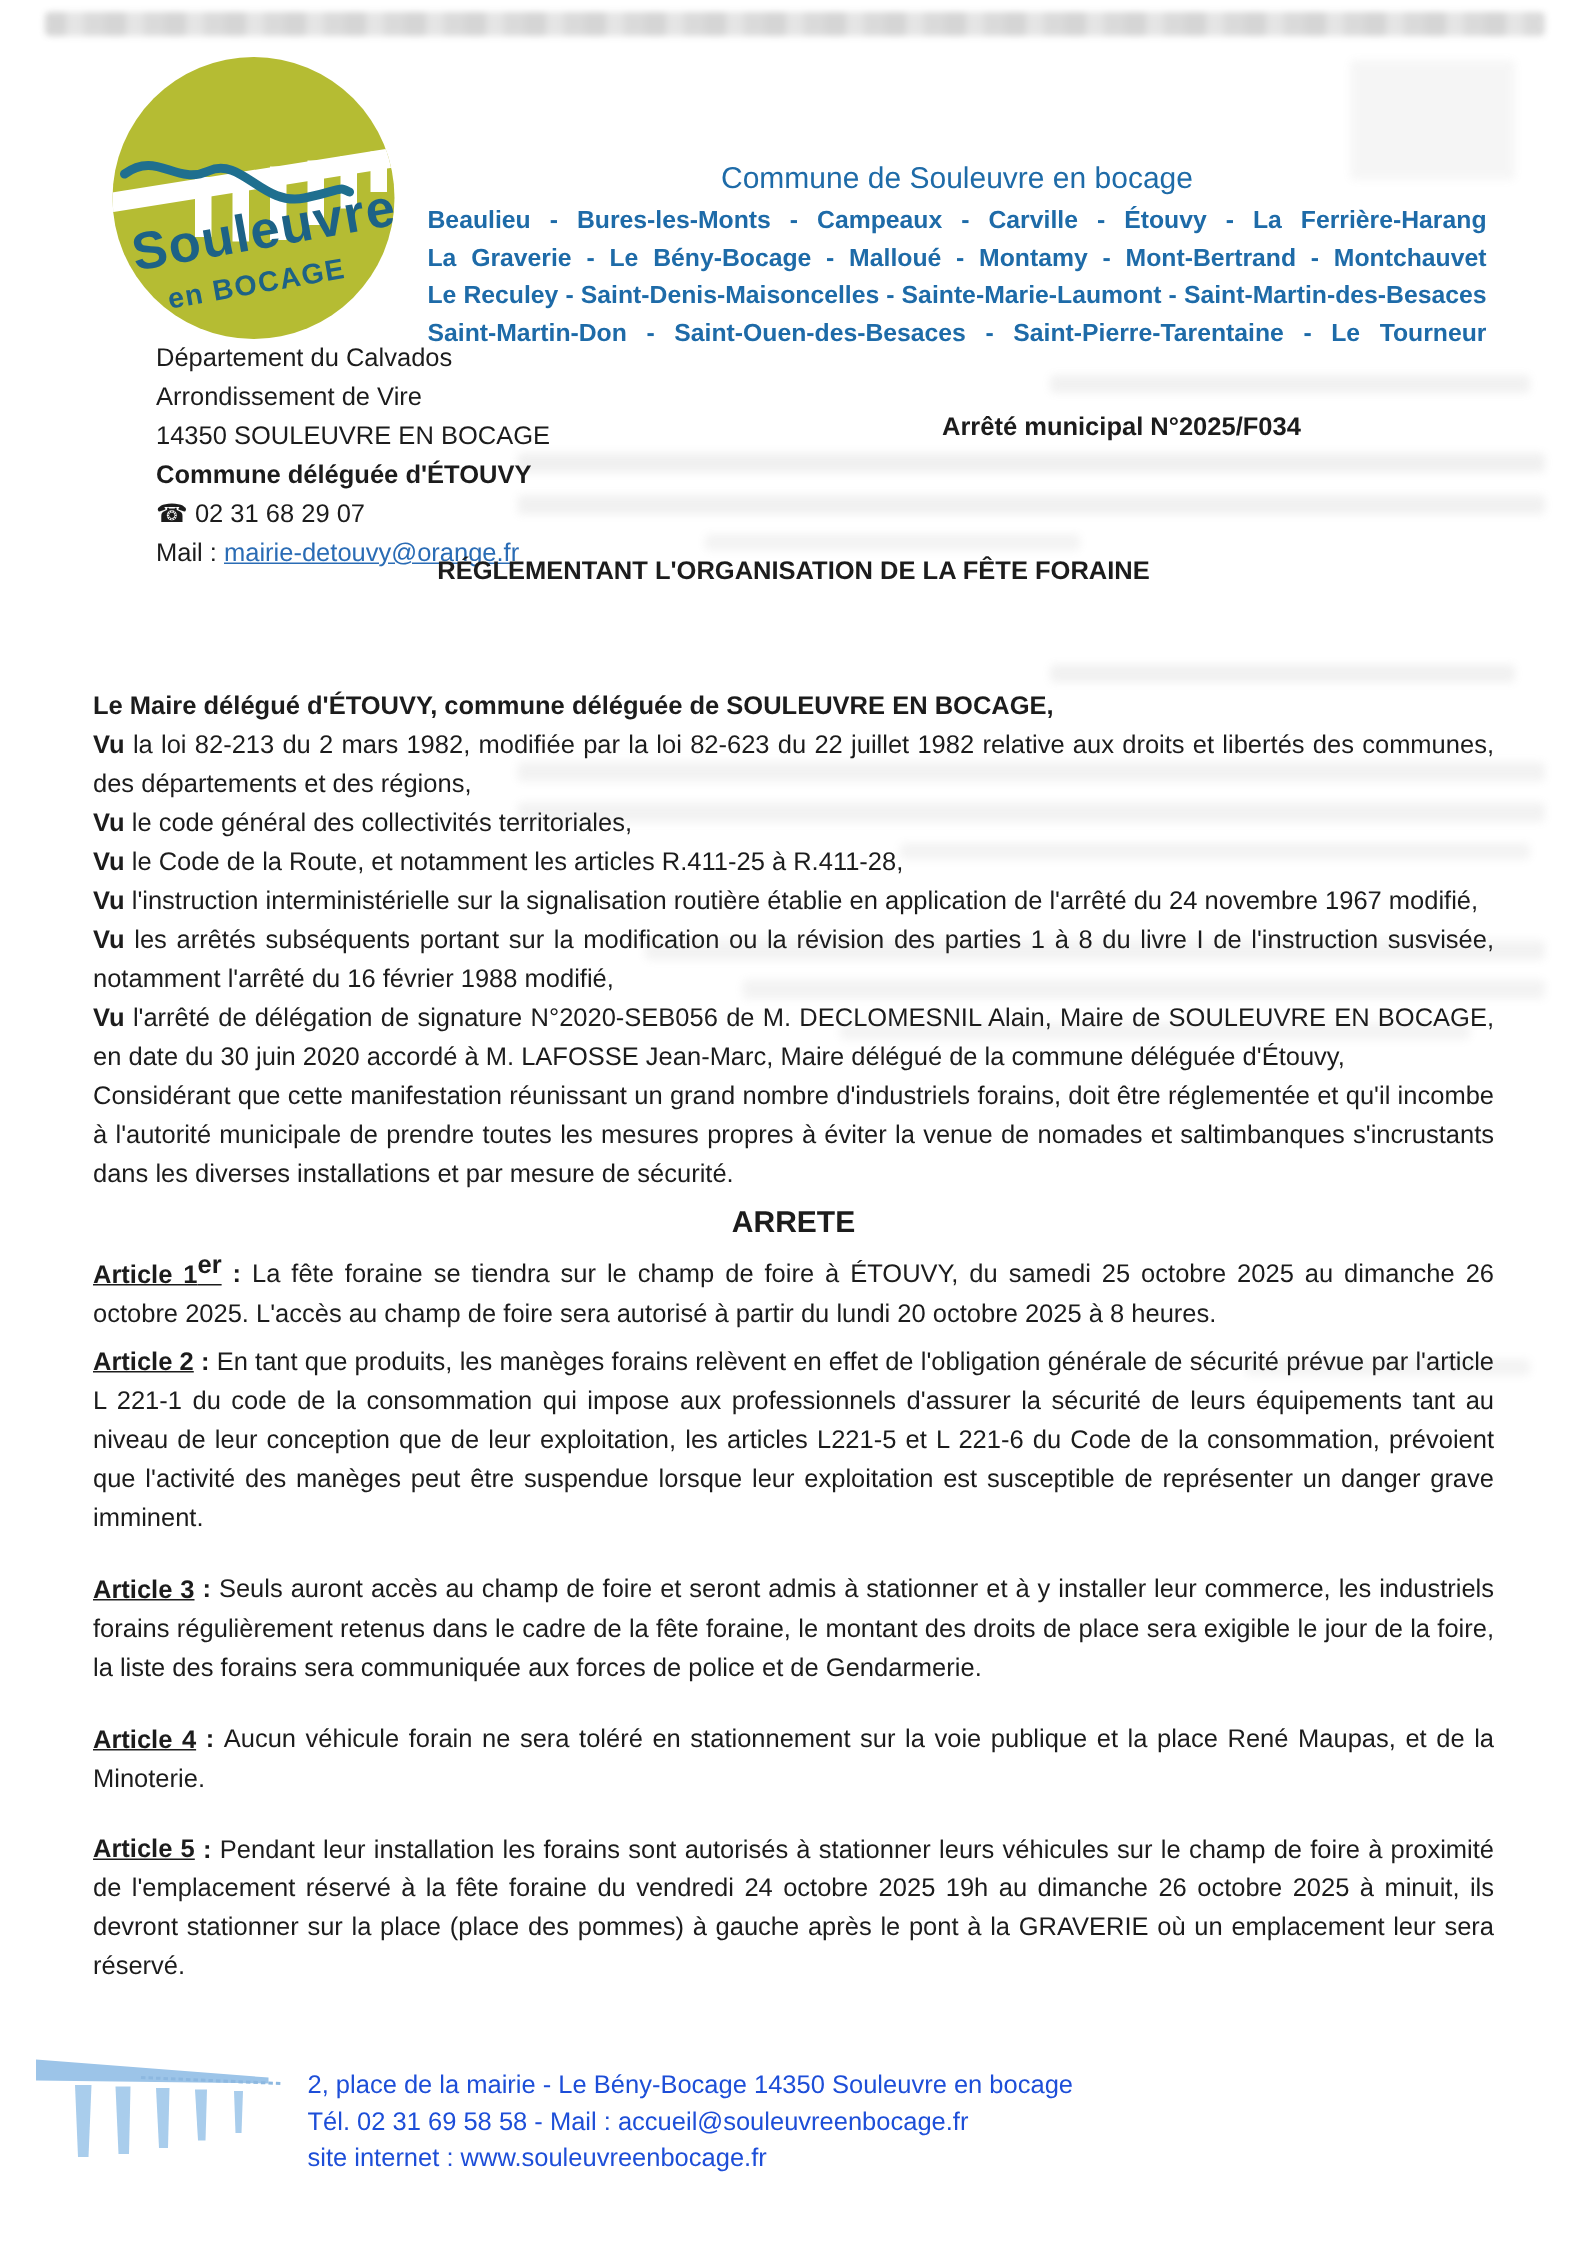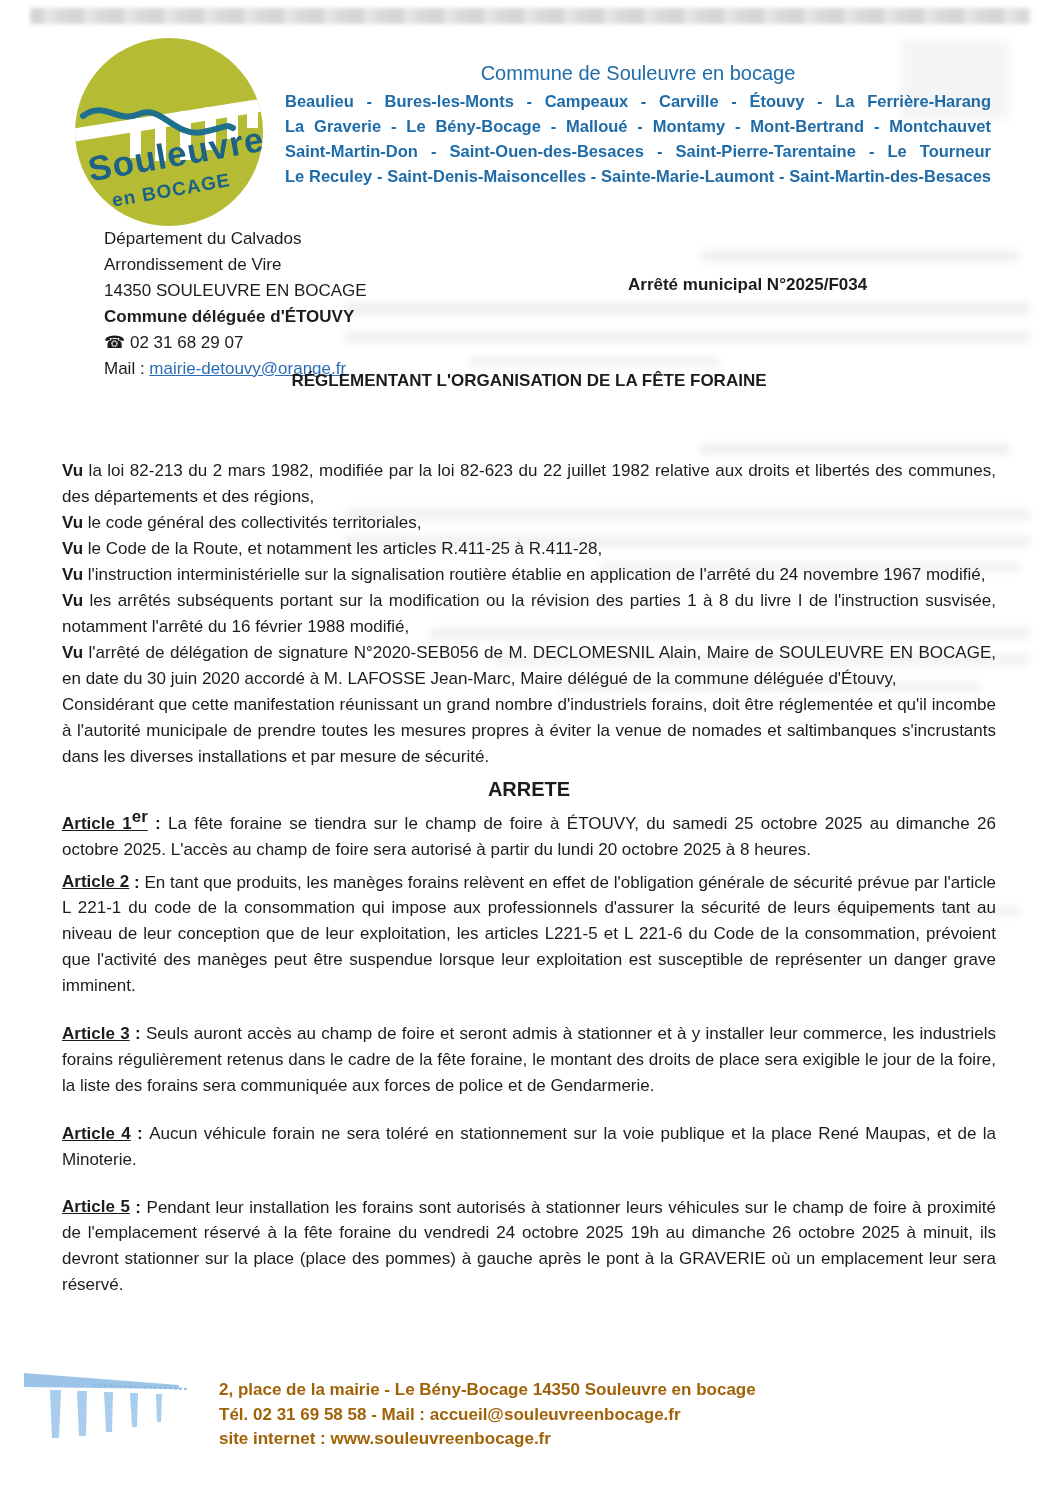--- a/index.html
+++ b/index.html
@@ -15,21 +15,21 @@
     background:#b5bc33;overflow:hidden;}
   .logo .deck{position:absolute;left:-12px;top:74px;width:230px;height:13px;background:#fff;transform:rotate(-9deg);}
   .logo .pillar{position:absolute;background:#fff;width:11px;}
   .logo svg.river{position:absolute;left:0;top:0;}
   .logo .lname{position:absolute;left:12px;top:96px;width:180px;font-size:35px;font-weight:bold;
     color:#1d6286;transform:rotate(-10deg);letter-spacing:1px;}
   .logo .lsub{position:absolute;left:36px;top:138px;width:160px;font-size:19px;font-weight:bold;
     color:#1d6286;transform:rotate(-10deg);letter-spacing:1px;}
   
   .header-text{position:absolute;left:285px;top:62px;width:706px;color:#1e6ba8;}
-  .header-text .ht-title{font-size:20px;text-align:center;margin-bottom:4px;}
+  .header-text .ht-title{font-size:20px;text-align:center;margin-bottom:4px;margin-top:46px;}
   .header-text .ht-line{font-size:16.5px;line-height:25px;text-align:justify;text-align-last:justify;font-weight:600;}
   
   .addr{position:absolute;left:64px;top:226px;font-size:17px;line-height:26px;margin-left:40px;}
   .addr .bold{font-weight:bold;}
   .addr .mail-link{color:#2a6cb5;text-decoration:underline;cursor:pointer;}
   .arrete-no{position:absolute;left:628px;top:228px;font-size:17px;font-weight:bold;margin-top:47px;}
   
   .doc-title{position:absolute;left:0;top:368px;width:1058px;text-align:center;
     font-size:17px;font-weight:bold;line-height:25px;}
   
@@ -38,22 +38,22 @@
   .intro{font-weight:bold;}
   .lead{font-weight:bold;}
   .arrete-heading{font-size:20px;font-weight:bold;text-align:center;margin:6px 0 2px !important;}
   .article{margin:0 0 15px !important;}
   .article.no-gap{margin-bottom:0 !important;}
   .art-label{font-weight:bold;text-decoration:underline;}
   .art-colon{font-weight:bold;}
   sup{font-size:17px;}
   
   .footer-img{position:absolute;left:24px;top:1372px;width:165px;height:80px;}
-  .footer-text{position:absolute;left:219px;top:1378px;font-size:17px;line-height:24.5px;
-    color:#a16207;font-weight:700;}
+  .footer-text{position:absolute;left:205px;top:1378px;font-size:17px;line-height:24.5px;
+    color:#1d4ed8;font-weight:400;}
 </style>
 </head>
 <body>
 
 <div class="page">
 
   <div class="artifact strip" style="left:30px;top:8px;width:1000px;height:16px;opacity:.30;"></div>
   <div class="artifact" style="left:900px;top:40px;width:110px;height:80px;opacity:.08;"></div>
   <div class="artifact" style="left:700px;top:250px;width:320px;height:12px;opacity:.12;"></div>
   <div class="artifact" style="left:345px;top:302px;width:685px;height:13px;opacity:.13;"></div>
@@ -80,22 +80,22 @@
       <path d="M8,78 C30,62 42,86 64,76 S100,100 128,94 S150,86 158,90" fill="none" stroke="#1f6f8f" stroke-width="6" stroke-linecap="round"></path>
     </svg>
     <div class="lname">Souleuvre</div>
     <div class="lsub">en BOCAGE</div>
   </div>
 
   <div class="header-text">
     <div class="ht-title">Commune de Souleuvre en bocage</div>
     <div class="ht-line">Beaulieu - Bures-les-Monts - Campeaux - Carville - Étouvy - La Ferrière-Harang</div>
     <div class="ht-line">La Graverie - Le Bény-Bocage - Malloué - Montamy - Mont-Bertrand - Montchauvet</div>
+    <div class="ht-line">Le Reculey - Saint-Denis-Maisoncelles - Sainte-Marie-Laumont - Saint-Martin-des-Besaces</div>
     <div class="ht-line">Saint-Martin-Don - Saint-Ouen-des-Besaces - Saint-Pierre-Tarentaine - Le Tourneur</div>
-    <div class="ht-line">Le Reculey - Saint-Denis-Maisoncelles - Sainte-Marie-Laumont - Saint-Martin-des-Besaces</div>
   </div>
 
   <div class="addr">
     <div>Département du Calvados</div>
     <div>Arrondissement de Vire</div>
     <div>14350 SOULEUVRE EN BOCAGE</div>
     <div class="bold">Commune déléguée d'ÉTOUVY</div>
     <div>
       <span>☎</span>
       <span>02 31 68 29 07</span>
@@ -105,20 +105,21 @@
     </div>
   </div>
 
   <div class="arrete-no">Arrêté municipal N°2025/F034</div>
 
   <div class="doc-title">
     <div>RÉGLEMENTANT L'ORGANISATION DE LA FÊTE FORAINE</div>
   </div>
 
   <div class="body-block">
+    <p class="intro">Le Maire délégué d'ÉTOUVY, commune déléguée de SOULEUVRE EN BOCAGE,</p>
 
     <p><span class="lead">Vu</span><span> la loi 82-213 du 2 mars 1982, modifiée par la loi 82-623 du 22 juillet 1982 relative aux droits et libertés des communes, des départements et des régions,</span></p>
     <p><span class="lead">Vu</span><span> le code général des collectivités territoriales,</span></p>
     <p><span class="lead">Vu</span><span> le Code de la Route, et notamment les articles R.411-25 à R.411-28,</span></p>
     <p><span class="lead">Vu</span><span> l'instruction interministérielle sur la signalisation routière établie en application de l'arrêté du 24 novembre 1967 modifié,</span></p>
     <p><span class="lead">Vu</span><span> les arrêtés subséquents portant sur la modification ou la révision des parties 1 à 8 du livre I de l'instruction susvisée, notamment l'arrêté du 16 février 1988 modifié,</span></p>
     <p><span class="lead">Vu</span><span> l'arrêté de délégation de signature N°2020-SEB056 de M. DECLOMESNIL Alain, Maire de SOULEUVRE EN BOCAGE, en date du 30 juin 2020 accordé à M. LAFOSSE Jean-Marc, Maire délégué de la commune déléguée d'Étouvy,</span></p>
     <p><span class="lead"></span><span>Considérant que cette manifestation réunissant un grand nombre d'industriels forains, doit être réglementée et qu'il incombe à l'autorité municipale de prendre toutes les mesures propres à éviter la venue de nomades et saltimbanques s'incrustants dans les diverses installations et par mesure de sécurité.</span></p>
 
     <p class="arrete-heading">ARRETE</p>

